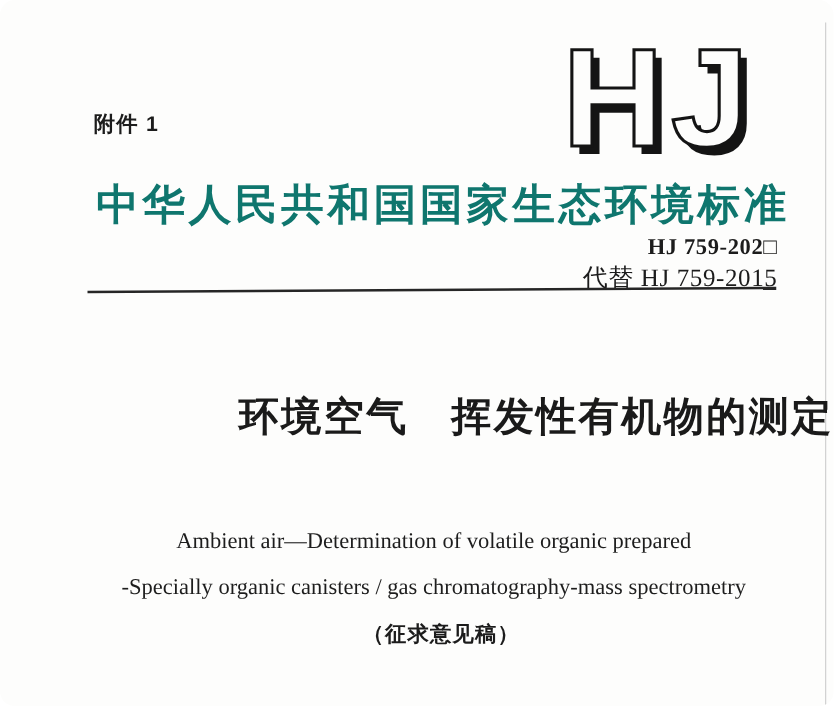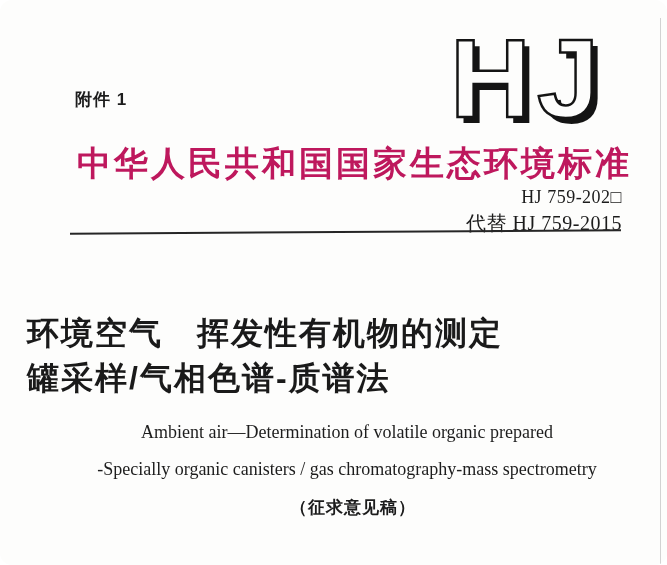--- a/index.html
+++ b/index.html
@@ -51,32 +51,32 @@
   .std-heading {
     position: absolute;
     left: 77px;
     top: 141px;
     width: 566px;
     font-family: "Liberation Serif", serif;
     font-weight: bold;
     font-size: 34px;
     letter-spacing: 3px;
     white-space: nowrap;
-    color: #be185d;
+    color: #0f766e;
   }
   .std-number-block {
     position: absolute;
     right: 45px;
     top: 187px;
     text-align: right;
     line-height: 1.2;
   }
   .std-number {
     font-family: "Liberation Serif", serif;
-    font-weight: normal;
+    font-weight: bold;
     font-size: 18px;
     letter-spacing: 0.5px;
   }
   .std-replaces {
     font-family: "Liberation Serif", serif;
     font-size: 20px;
     margin-top: 2px;
     letter-spacing: 0.5px;
   }
   .rule {
@@ -85,21 +85,21 @@
     top: 231px;
     width: 551px;
     height: 2px;
     background: #262626;
     transform: rotate(-0.35deg);
   }
   .title-cn-1, .title-cn-2 {
     position: absolute;
     left: 27px;
     width: 640px;
-    text-align: left;
+    text-align: right;
     font-family: "Liberation Sans", sans-serif;
     font-weight: bold;
     font-size: 32px;
     letter-spacing: 2px;
     color: #1a1a1a;
   }
   .title-cn-1 { top: 312px; }
   .title-cn-2 { top: 357px; }
   .title-en-1, .title-en-2 {
     position: absolute;
@@ -146,21 +146,20 @@
 
   <div class="std-number-block">
     <div class="std-number">HJ 759-202□</div>
     <div class="std-replaces">代替 HJ 759-2015</div>
   </div>
 
   <div class="rule"></div>
 
   <div class="title-cn-1">环境空气　挥发性有机物的测定</div>
 
-  <div class="title-cn-2">罐采样/气相色谱-质谱法</div>
 
   <div class="title-en-1">Ambient air—Determination of volatile organic prepared</div>
 
   <div class="title-en-2">-Specially organic canisters / gas chromatography-mass spectrometry</div>
 
   <div class="draft-note">（征求意见稿）</div>
 
 </div>
 
 </body></html>

